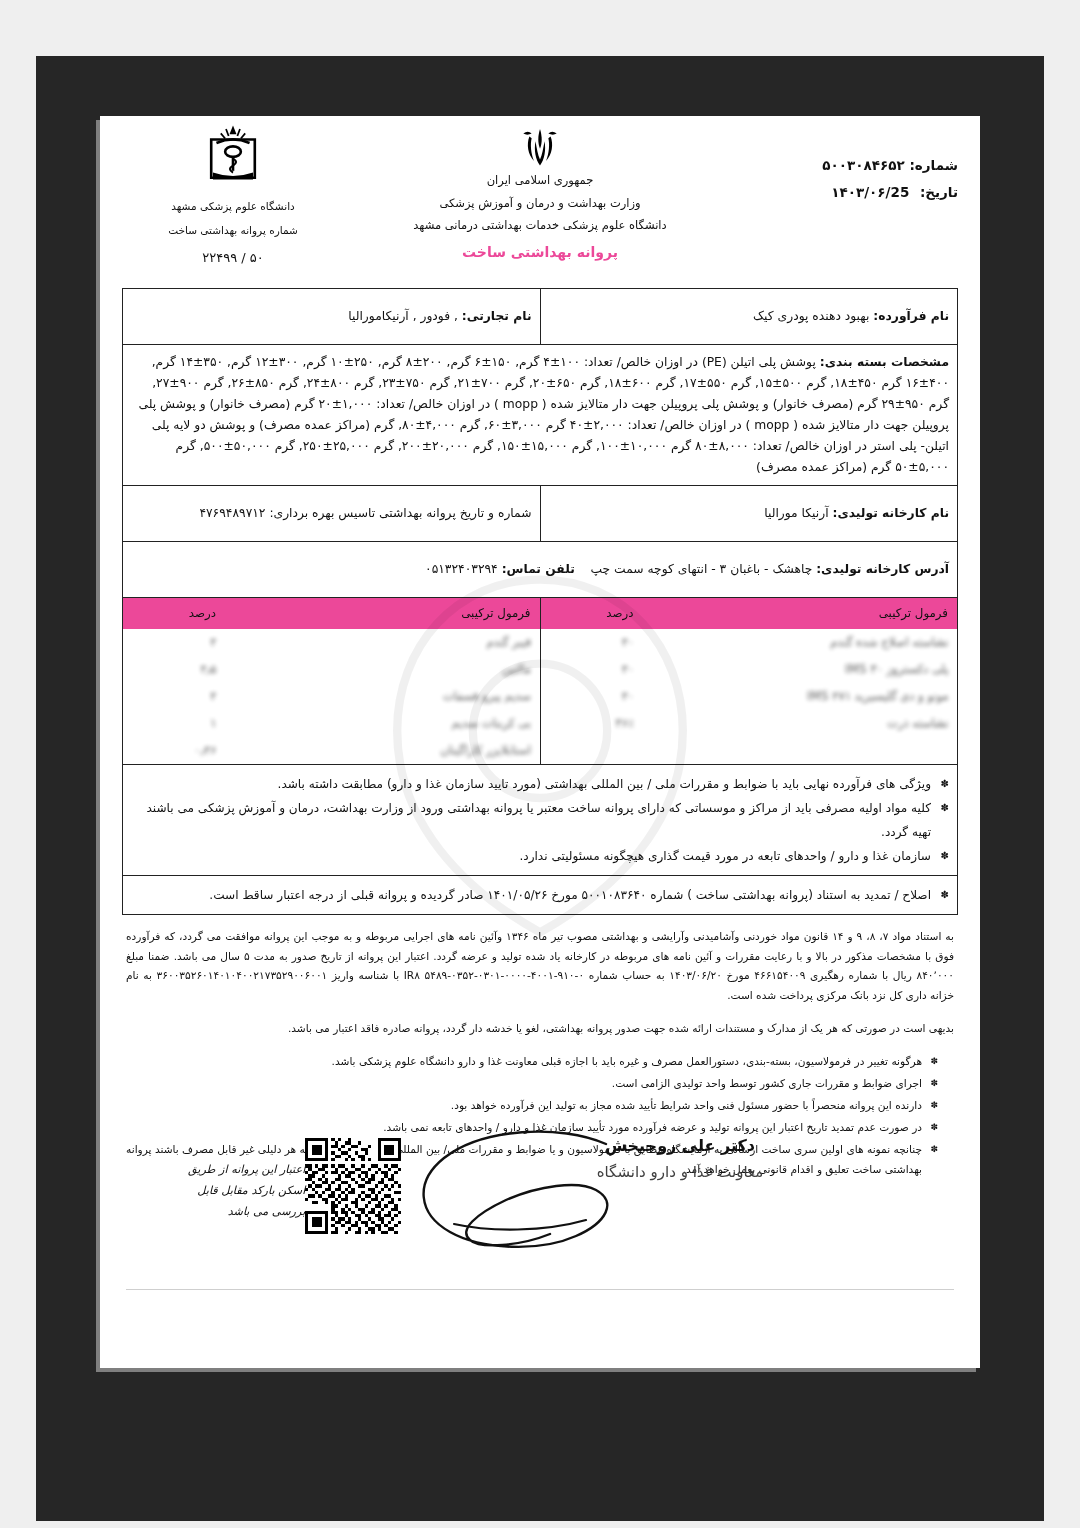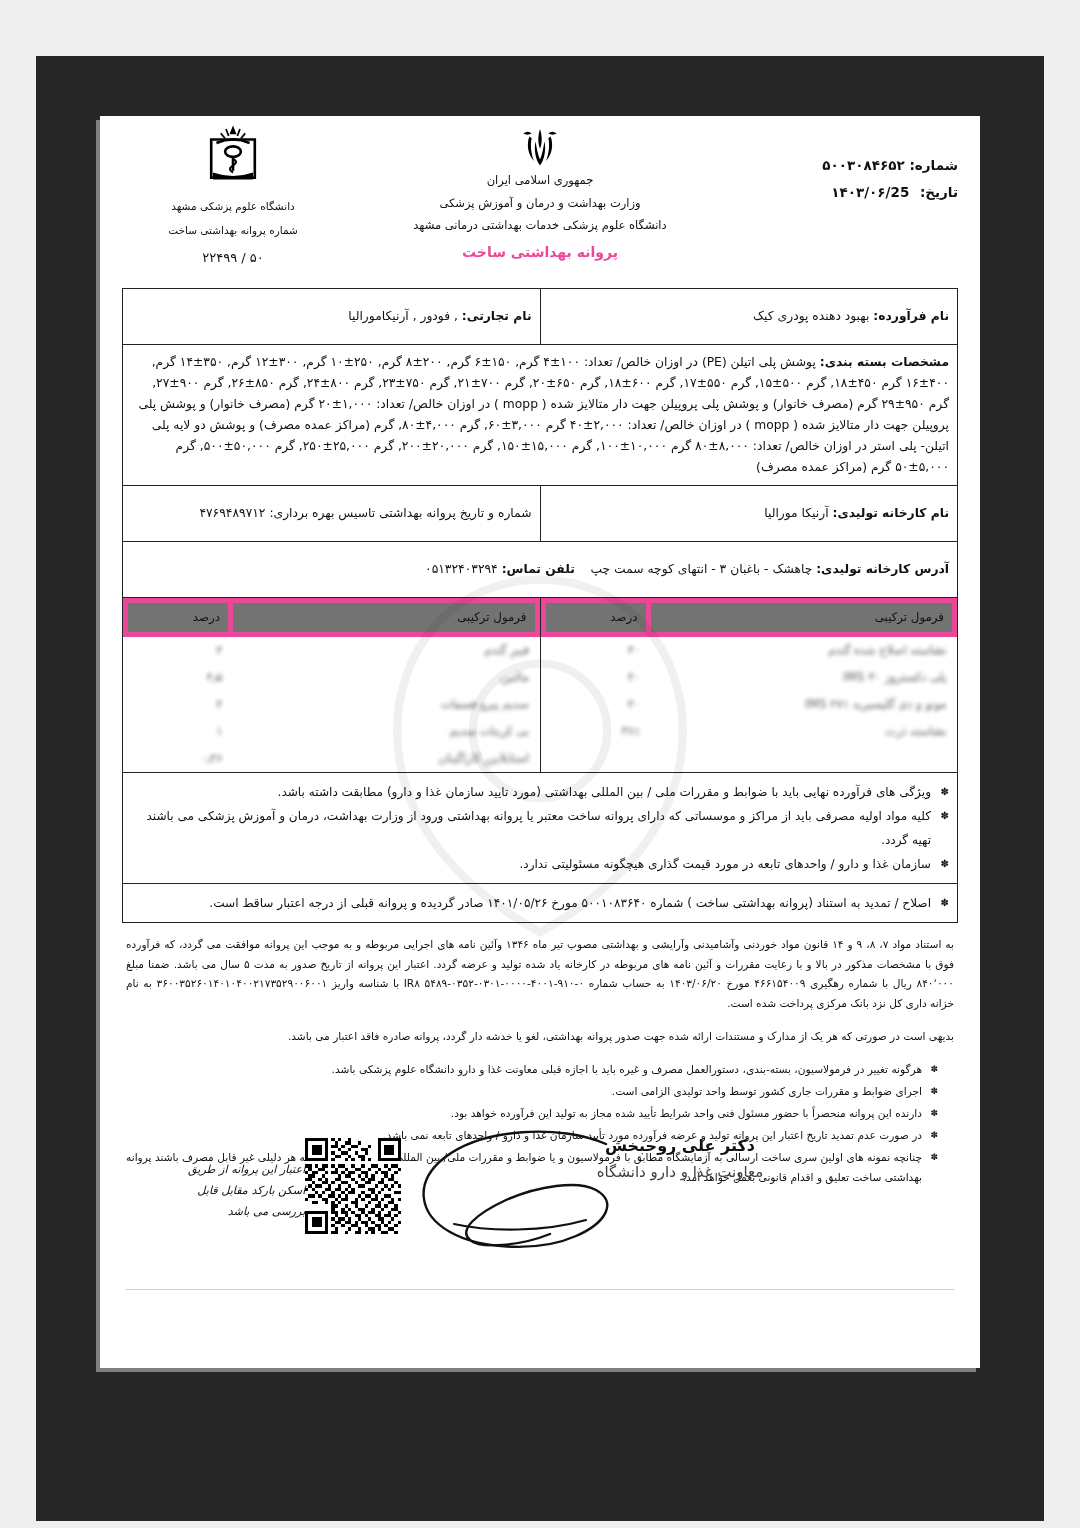--- a/index.html
+++ b/index.html
@@ -60,21 +60,21 @@
     vertical-align:middle;
     text-align:right;
   }
   .tbl td.pad2{padding:7px 8px;}
   .b{font-weight:bold;}
   .spec{line-height:25px;font-size:12.3px;text-align:justify;text-align-last:right;}
 
   
   .ft{width:100%;border-collapse:collapse;table-layout:fixed;}
   .ft th{
-    border:5px solid #ec4899;background:#737373;
+    border:1px solid #ec4899;background:#ec4899;
     font-size:11.8px;font-weight:normal;color:#111;
     padding:4px 8px;text-align:right;
   }
   .ft td{
     border:0;padding:3px 8px;
     font-size:11.5px;color:#111;text-align:right;height:19px;
   }
   .ft .colpct{width:84px;}
   .redact{filter:blur(2.1px);opacity:.72;color:#2a2a2a;letter-spacing:.4px;}
 

